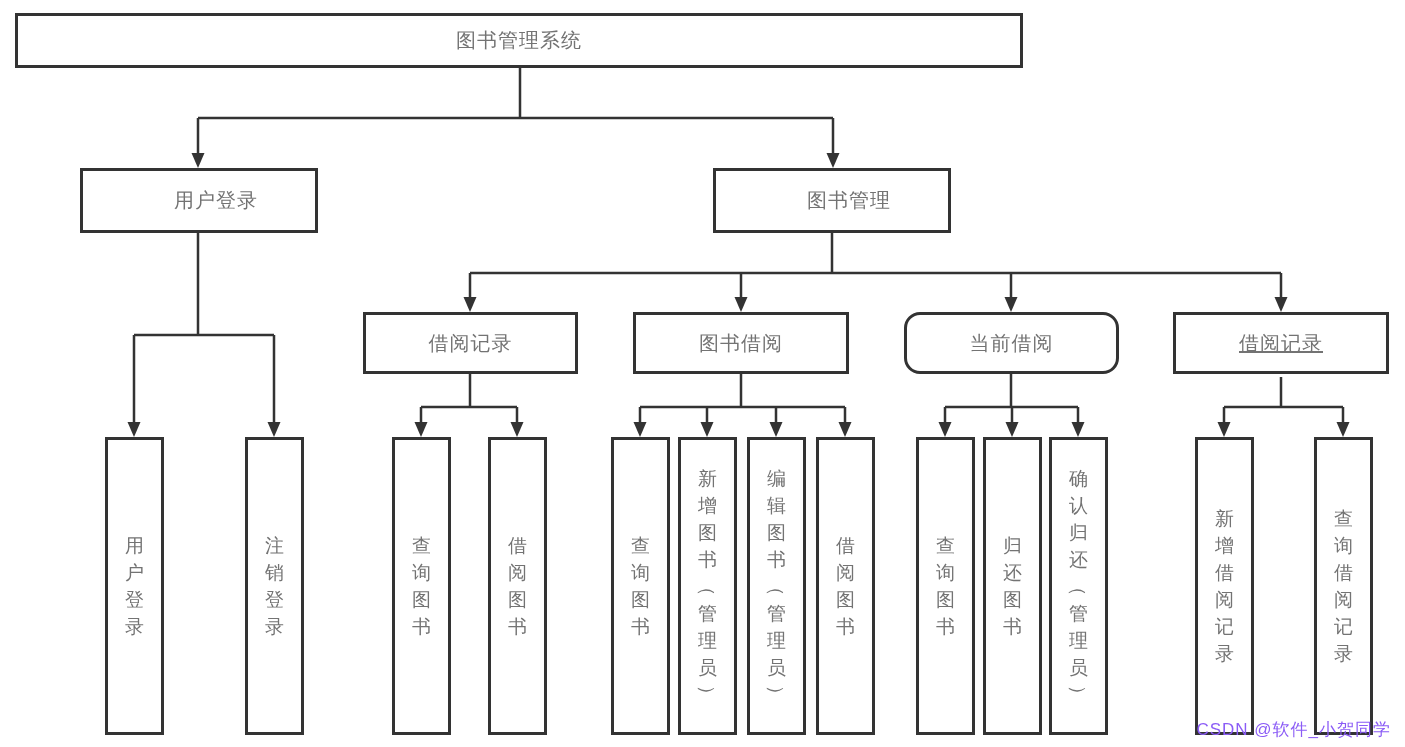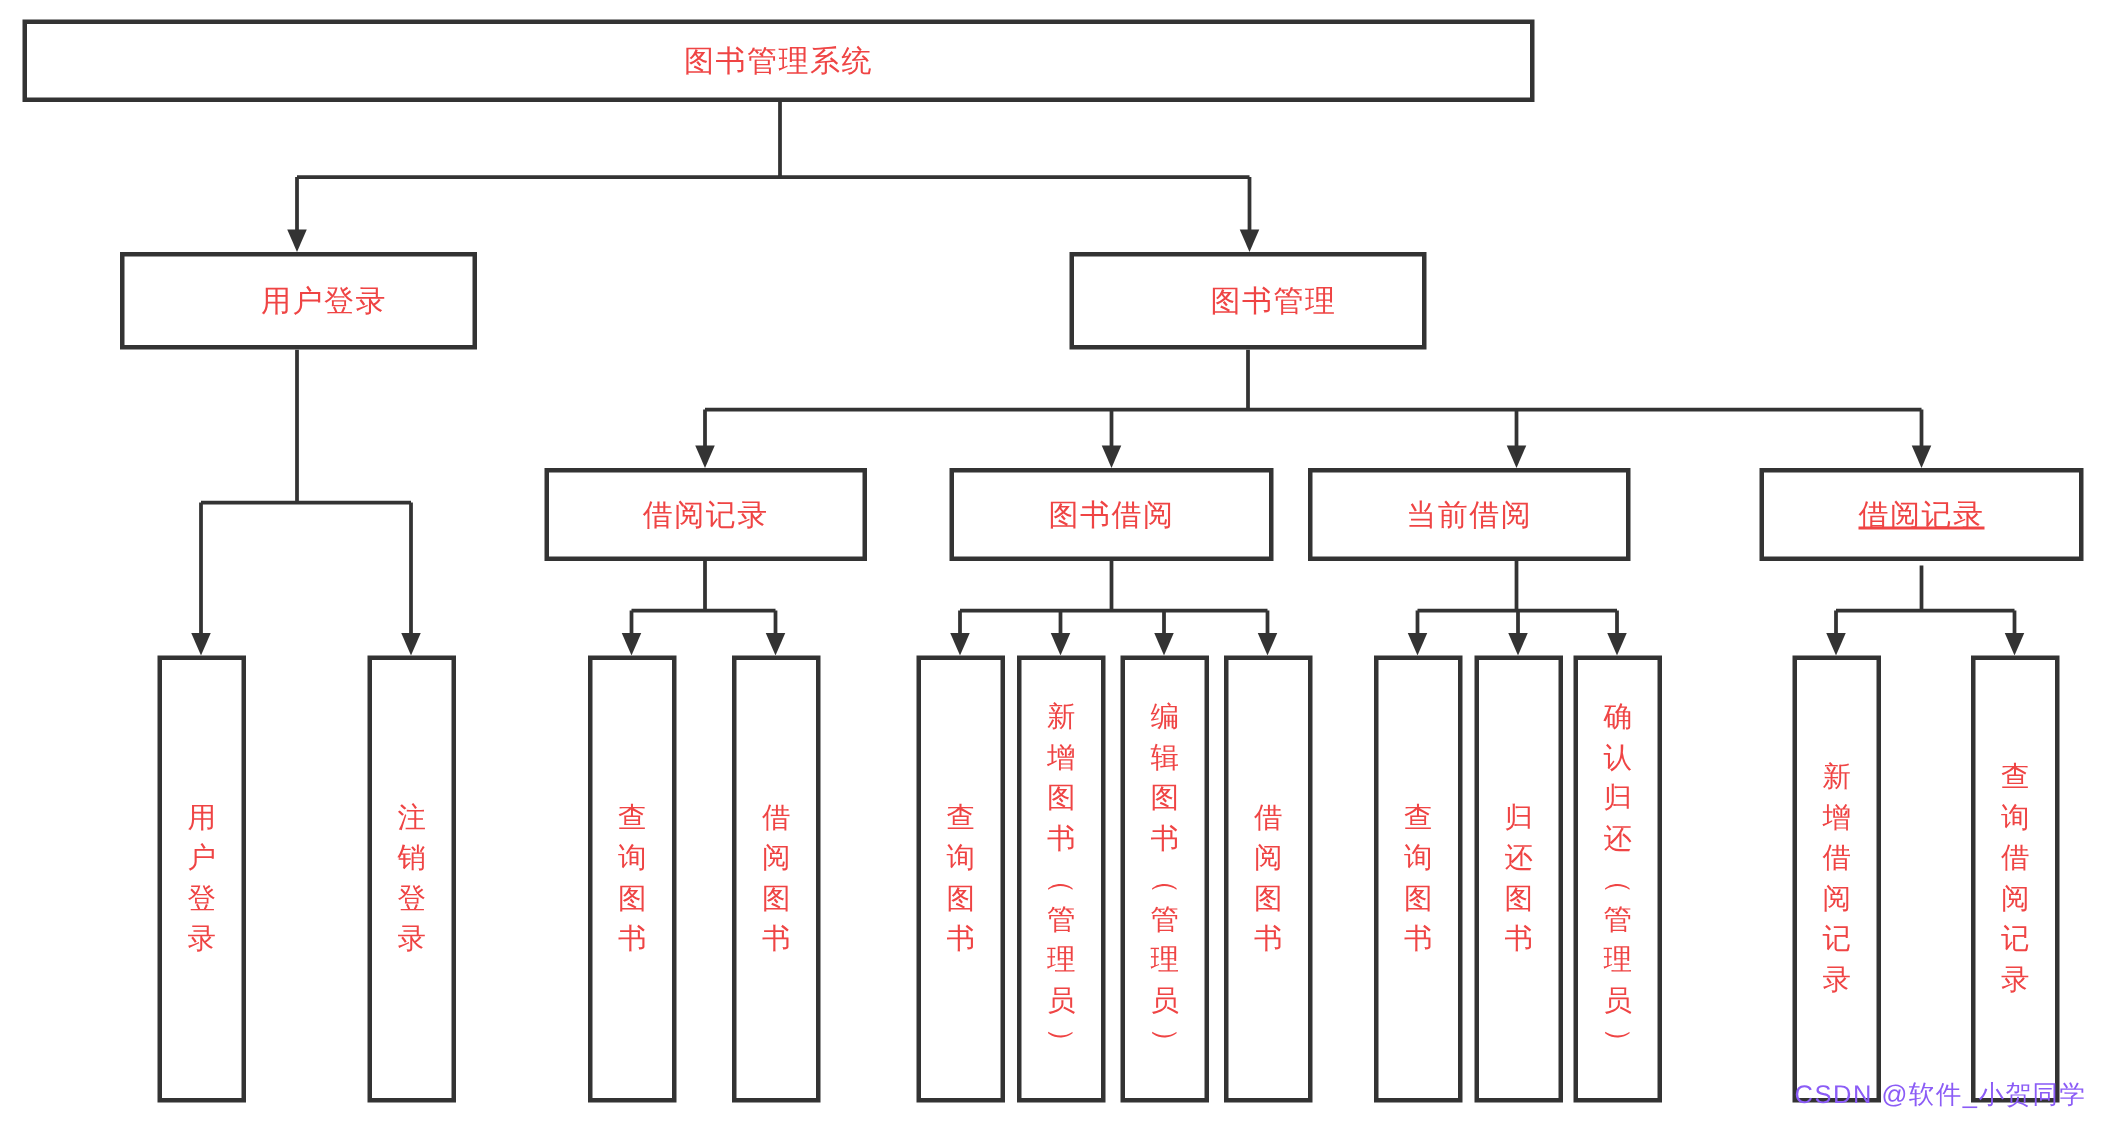--- a/index.html
+++ b/index.html
@@ -21,21 +21,21 @@
     pointer-events: none;
   }
   .node {
     position: absolute;
     box-sizing: border-box;
     border: 3px solid #333333;
     background: #ffffff;
     display: flex;
     align-items: center;
     justify-content: center;
-    color: #ef4444;
+    color: #737373;
   }
   .h-node span {
     font-size: 20px;
     letter-spacing: 1px;
     white-space: nowrap;
   }
   .root-node { left: 15px; top: 13px; width: 1008px; height: 55px; }
   .lvl2 { top: 168px; height: 65px; padding-left: 34px; }
   .lvl3 { top: 312px; height: 62px; }
   .leaf {
@@ -114,21 +114,21 @@
   <div class="node h-node lvl2" style="left:713px; width:238px;">
     <span>图书管理</span>
   </div>
 
   <div class="node h-node lvl3" style="left:363px; width:215px;">
     <span>借阅记录</span>
   </div>
   <div class="node h-node lvl3" style="left:633px; width:216px;align-items:center;">
     <span>图书借阅</span>
   </div>
-  <div class="node h-node lvl3" style="left:872px; width:215px;">
+  <div class="node h-node lvl3" style="left:904px; width:215px;border-radius:16px;">
     <span>当前借阅</span>
   </div>
   <div class="node h-node lvl3" style="left:1173px; width:216px;text-decoration:underline;">
     <span>借阅记录</span>
   </div>
 
   <div class="node leaf vstack" style="left:105px;">
       <span class="vchar">用</span>
       <span class="vchar">户</span>
       <span class="vchar">登</span>

